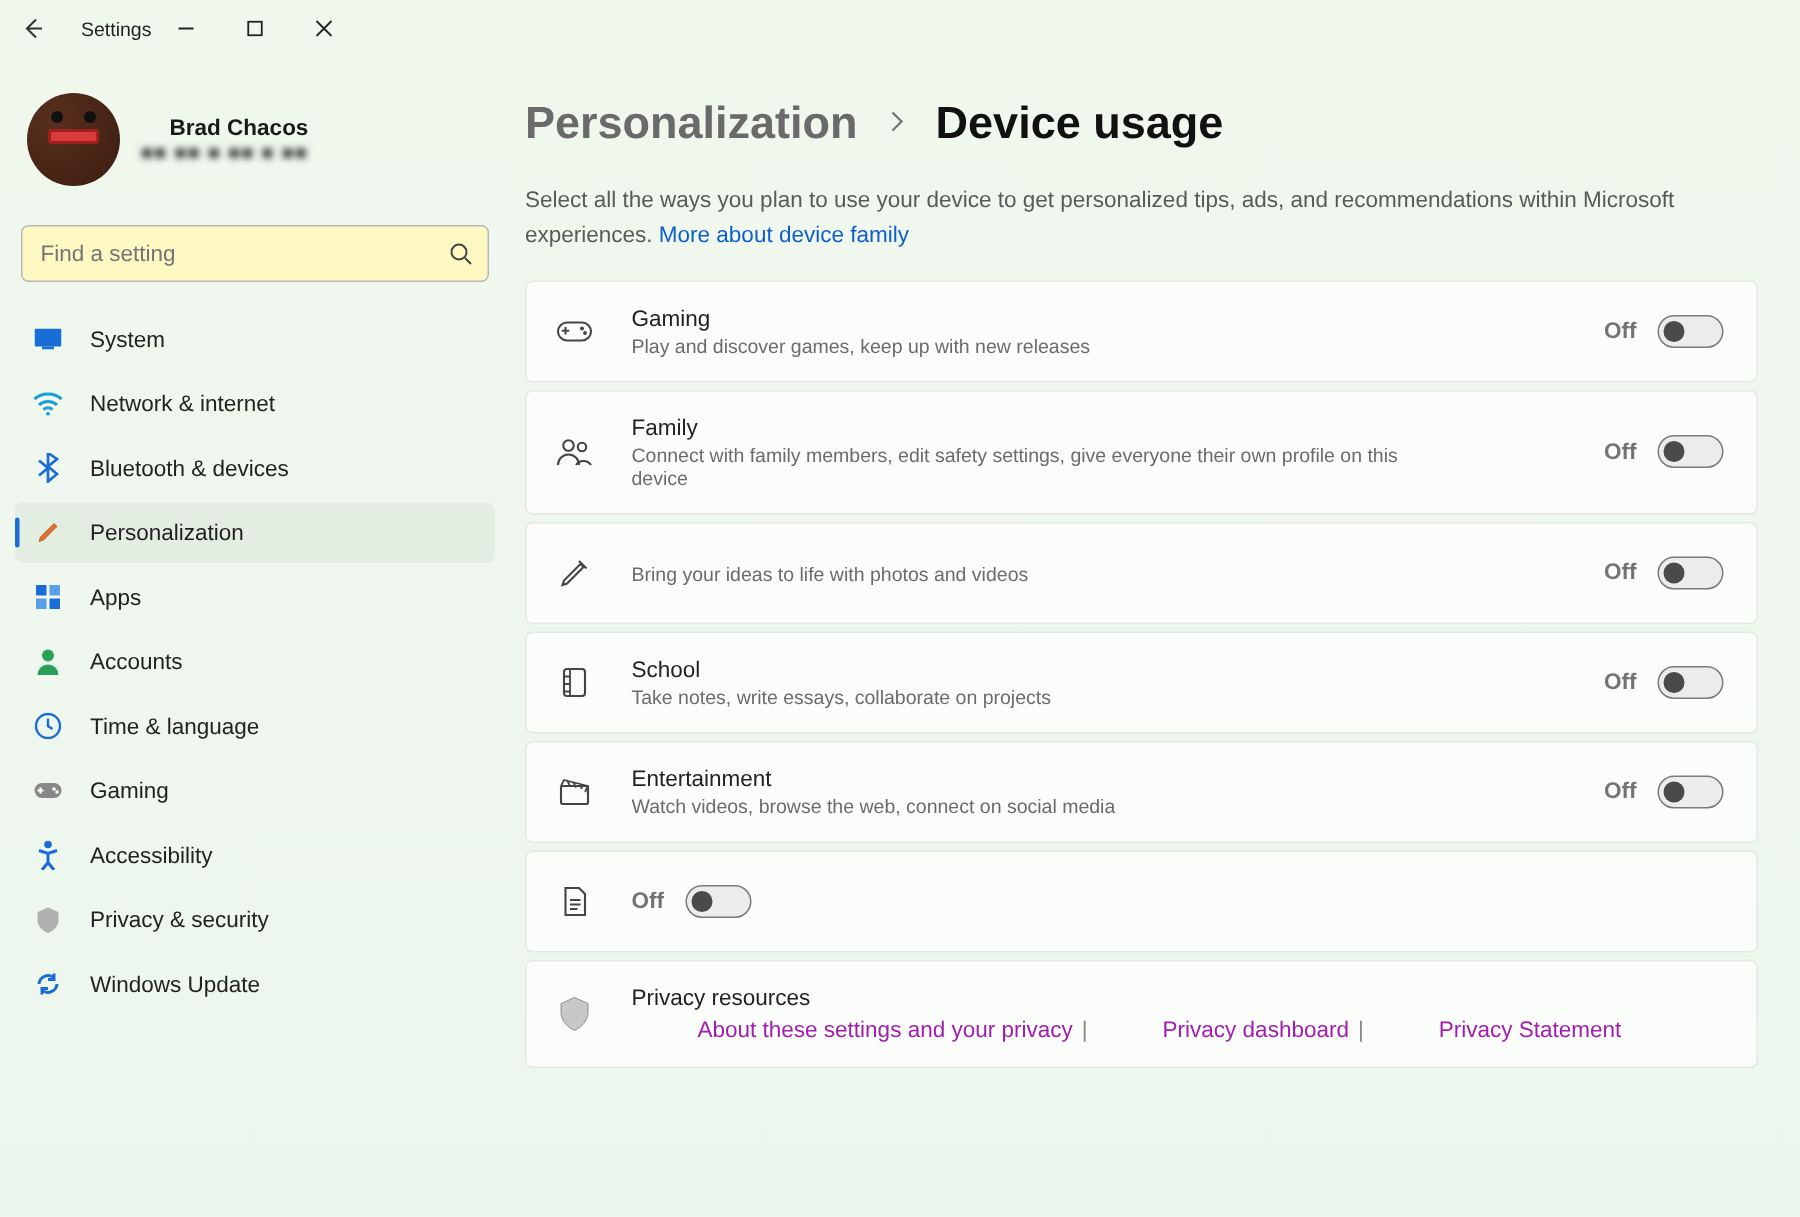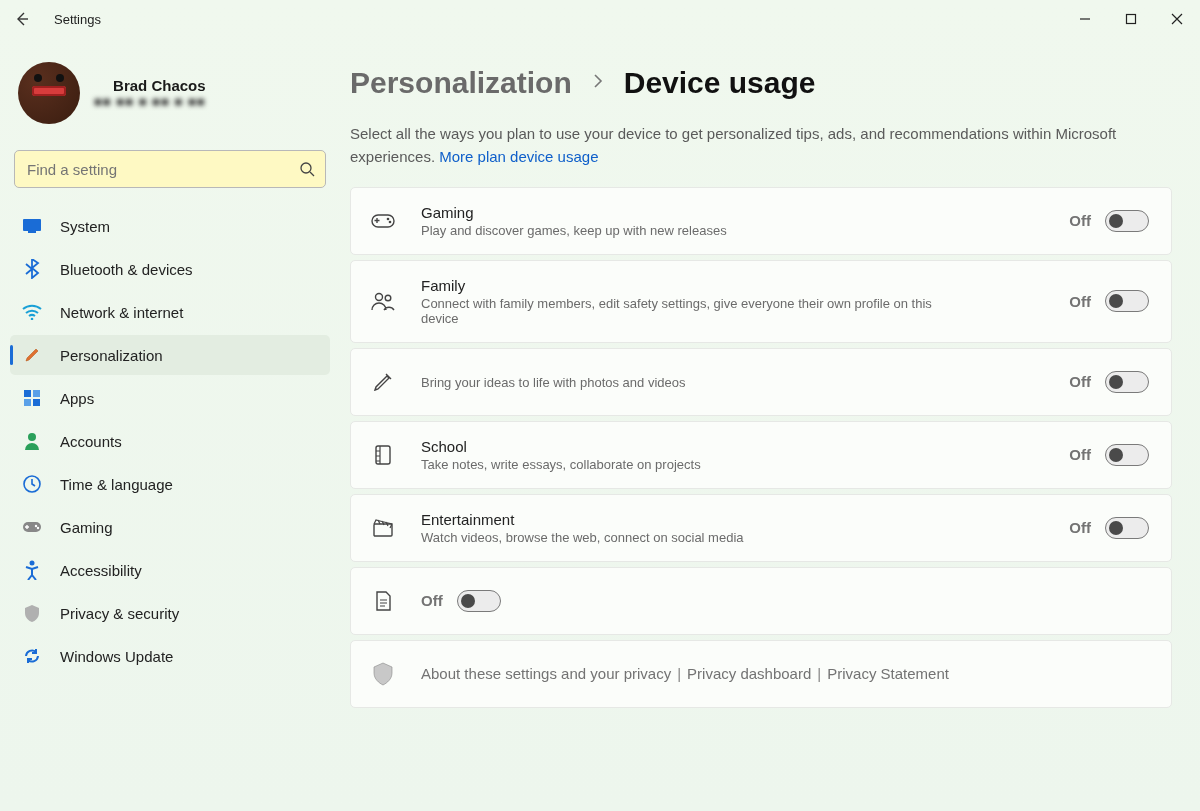--- a/index.html
+++ b/index.html
@@ -1,17 +1,17 @@
 <!DOCTYPE html>
 <html><head>
 <meta charset="utf-8">
 <style>
   * { box-sizing: border-box; margin: 0; padding: 0; }
   html, body { width: 1200px; height: 811px; font-family: "Segoe UI", -apple-system, sans-serif; background: linear-gradient(180deg,#f0f8ee 0%,#edf6ed 100%); color:#1a1a1a; overflow:hidden; }
-  .titlebar { height: 38px; display:flex; align-items:center; justify-content:space-between; padding:0 0 0 8px; }
+  .titlebar { height: 38px; display:flex; align-items:center; justify-content:flex-start; padding:0 0 0 8px; }
   .titlebar-left { display:flex; align-items:center; gap:18px; }
   .titlebar-back { width:28px; height:28px; display:flex; align-items:center; justify-content:center; cursor:pointer; border-radius:4px; }
   .titlebar-title { font-size:13px; color:#222; }
   .win-controls { display:flex; }
   .win-btn { width:46px; height:38px; display:flex; align-items:center; justify-content:center; cursor:pointer; }
   .layout { display:flex; height:calc(811px - 38px); }
   .sidebar { width:340px; padding:20px 10px 0 10px; }
   .profile { display:flex; align-items:center; gap:14px; padding:4px 8px 14px 8px; cursor:pointer;text-align:right; }
   .avatar { width:62px; height:62px; border-radius:50%; background:radial-gradient(circle at 30% 30%, #5a2f1e, #3a1d10); position:relative; overflow:hidden; }
   .avatar::after { content:""; position:absolute; left:14px; top:24px; width:34px; height:10px; background:#d83c3c; border-radius:3px; box-shadow:0 0 0 2px #a02020 inset; }
@@ -37,21 +37,21 @@
   .card { background:#fbfdfa; border:1px solid #e6e8e5; border-radius:5px; padding:16px 22px 16px 20px; display:flex; align-items:center; gap:26px; min-height:68px; }
   .card-icon { width:24px; height:24px; display:flex; align-items:center; justify-content:center; color:#3a3a3a; flex-shrink:0; }
   .card-body { flex:1; }
   .card-title { font-size:15px; font-weight:400; color:#222; }
   .card-desc { font-size:13px; color:#6b6b6b; margin-top:2px; max-width:520px; }
   .toggle-wrap { display:flex; align-items:center; gap:14px; cursor:pointer; }
   .toggle-label { font-size:15px; color:#737373;font-weight:bold; }
   .toggle { width:44px; height:22px; border:1px solid #7a7a7a; border-radius:11px; background:#ececec; position:relative; }
   .toggle::after { content:""; position:absolute; left:3px; top:3px; width:14px; height:14px; background:#4a4a4a; border-radius:50%; }
   .privacy-links { font-size:15px; }
-  .privacy-links .plink { color:#737373; cursor:pointer; }
+  .privacy-links .plink { color:#a21caf; cursor:pointer;margin-left:44px; }
   .privacy-links .sep { color:#888; padding:0 6px; }
   .privacy-title { font-size:15px; color:#222; margin-bottom:4px; }
 </style>
 </head>
 <body>
 
 <div class="titlebar">
   <div class="titlebar-left">
     <div class="titlebar-back">
       <svg width="16" height="16" viewBox="0 0 16 16">
@@ -106,34 +106,34 @@
         <span class="nav-icon">
             <svg width="18" height="14" viewBox="0 0 18 14">
               <rect width="18" height="12" rx="1" fill="#1a6cd6"></rect>
               <rect x="5" y="12" width="8" height="2" fill="#1a6cd6"></rect>
             </svg>
           </span>
         <span>System</span>
       </div>
       <div class="nav-item">
         <span class="nav-icon">
-            <svg width="16" height="20" viewBox="0 0 16 20">
-              <path d="M8 1v18l6-5-6-5 6-5-6-4zM8 10L2 5m0 10l6-5" fill="none" stroke="#1a6cd6" stroke-width="1.8"></path>
-            </svg>
-          </span>
-        <span>Bluetooth &amp; devices</span>
-      </div>
-      <div class="nav-item">
-        <span class="nav-icon">
             <svg width="20" height="16" viewBox="0 0 20 16">
               <path d="M1 5a14 14 0 0118 0M4 9a9 9 0 0112 0M7 12a5 5 0 016 0" fill="none" stroke="#1aa0d6" stroke-width="2"></path>
               <circle cx="10" cy="15" r="1.3" fill="#1aa0d6"></circle>
             </svg>
           </span>
         <span>Network &amp; internet</span>
+      </div>
+      <div class="nav-item">
+        <span class="nav-icon">
+            <svg width="16" height="20" viewBox="0 0 16 20">
+              <path d="M8 1v18l6-5-6-5 6-5-6-4zM8 10L2 5m0 10l6-5" fill="none" stroke="#1a6cd6" stroke-width="1.8"></path>
+            </svg>
+          </span>
+        <span>Bluetooth &amp; devices</span>
       </div>
       <div class="nav-item active">
         <span class="nav-icon">
             <svg width="18" height="18" viewBox="0 0 18 18">
               <path d="M3 15l3-1 9-9-2-2-9 9z" fill="#e07030" stroke="#b05010" stroke-width="0.5"></path>
             </svg>
           </span>
         <span>Personalization</span>
       </div>
       <div class="nav-item">
@@ -210,21 +210,21 @@
       <span class="bc-parent">Personalization</span>
       <span class="bc-sep">
         <svg width="16" height="16" viewBox="0 0 16 16">
             <path d="M5 2l6 6-6 6" fill="none" stroke="#777" stroke-width="1.6"></path>
           </svg>
       </span>
       <span class="bc-current">Device usage</span>
     </div>
 
     <p class="description">
-      <span>Select all the ways you plan to use your device to get personalized tips, ads, and recommendations within Microsoft experiences. </span><a>More plan device usage</a>
+      <span>Select all the ways you plan to use your device to get personalized tips, ads, and recommendations within Microsoft experiences. </span><a>More about device family</a>
     </p>
 
     <div class="cards">
 
       <div class="card">
         <span class="card-icon">
             <svg width="24" height="18" viewBox="0 0 24 18">
               <rect x="1" y="3" width="22" height="12" rx="6" fill="none" stroke="#444" stroke-width="1.4"></rect>
               <circle cx="17" cy="7" r="1.3" fill="#444"></circle>
               <circle cx="19" cy="10" r="1.3" fill="#444"></circle>
@@ -321,20 +321,21 @@
         </div>
       </div>
 
       <div class="card">
         <span class="card-icon">
             <svg width="20" height="24" viewBox="0 0 20 24">
               <path d="M10 1l9 4v6c0 6-5 10-9 12C6 21 1 17 1 11V5z" fill="#c8c8c8" stroke="#888" stroke-width="0.6"></path>
             </svg>
           </span>
         <div class="card-body">
+          <div class="privacy-title">Privacy resources</div>
           <div class="privacy-links">
             <span class="plink">About these settings and your privacy</span><span class="sep">|</span><span class="plink">Privacy dashboard</span><span class="sep">|</span><span class="plink">Privacy Statement</span>
           </div>
         </div>
       </div>
 
     </div>
   </main>
 </div>
 

